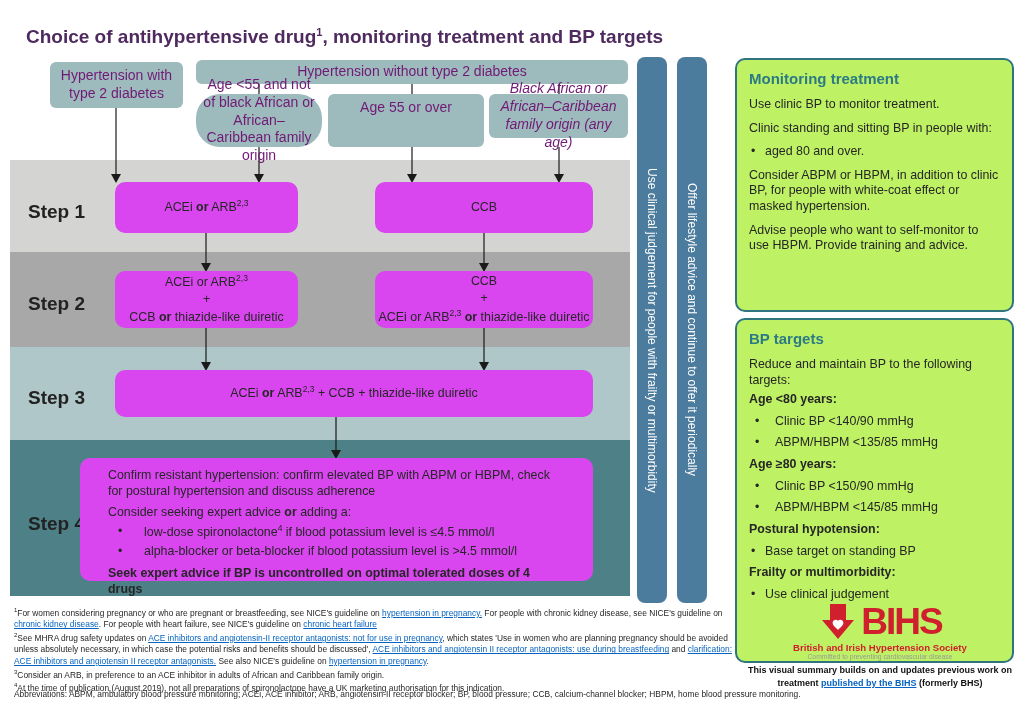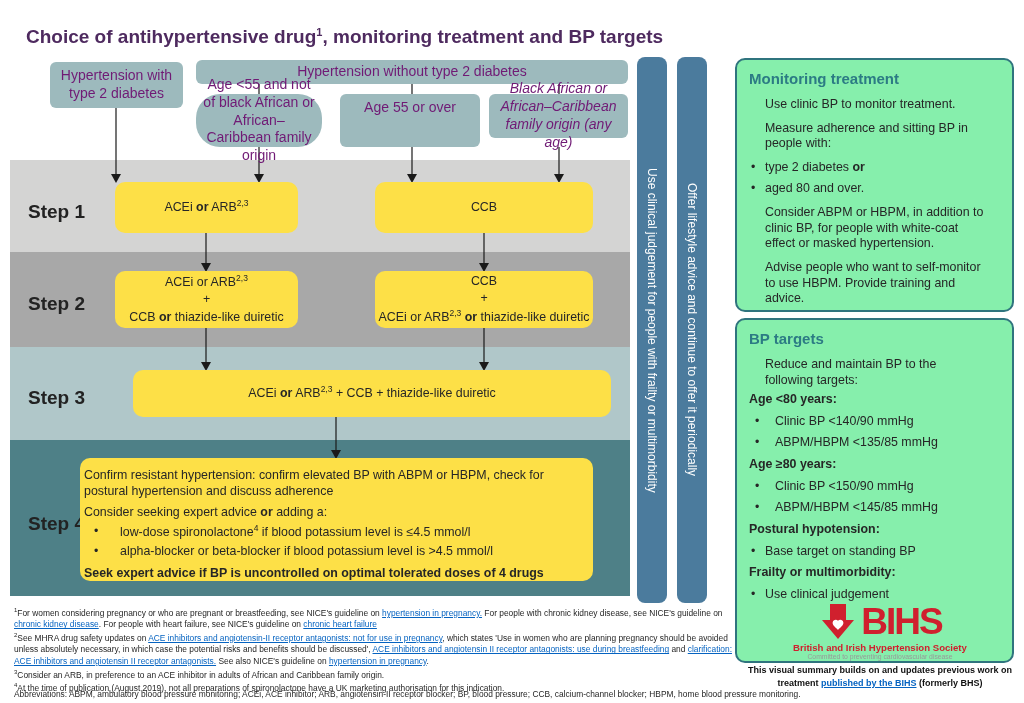--- a/index.html
+++ b/index.html
@@ -8,64 +8,64 @@
   .page-title{position:absolute;left:14px;top:14px;margin:12px;font-size:19px;font-weight:700;color:#4e2a5f;}
   .page-title sup{font-size:11px;}
 
   
   .tbox{position:absolute;background:#9dbabd;color:#701a75;border-radius:6px;
         display:flex;align-items:center;justify-content:center;text-align:center;
         font-size:14px;line-height:1.28;padding:2px 6px;box-sizing:border-box;}
   .boxA{left:50px;top:62px;width:133px;height:46px;}
   .boxB{left:196px;top:60px;width:432px;height:24px;}
   .sub1{left:196px;top:94px;width:126px;height:53px;border-radius:24px;}
-  .sub2{left:340px;top:94px;width:140px;height:53px;align-items:flex-start;padding-top:5px;}
+  .sub2{left:328px;top:94px;width:156px;height:53px;align-items:flex-start;padding-top:5px;}
   .sub3{left:489px;top:94px;width:139px;height:44px;font-style:italic;}
 
   
   .row{position:absolute;left:10px;width:620px;}
   .row1{top:160px;height:92px;background:#d4d4d3;}
   .row2{top:252px;height:95px;background:#a8a8a8;}
   .row3{top:347px;height:93px;background:#b0c7c9;}
   .row4{top:440px;height:156px;background:#4e8087;}
   .steplabel{position:absolute;left:28px;font-weight:700;font-size:19px;color:#222;}
 
   
-  .wbox{position:absolute;background:#fde047;color:#262626;border-radius:10px;
+  .wbox{position:absolute;background:#d946ef;color:#262626;border-radius:10px;
         display:flex;flex-direction:column;align-items:center;justify-content:center;
         text-align:center;font-size:12.4px;line-height:1.4;box-sizing:border-box;}
   .wbox b{font-weight:700;}
   .wbox sup{font-size:8.5px;}
   .s1a{left:115px;top:182px;width:183px;height:51px;}
   .s1b{left:375px;top:182px;width:218px;height:51px;}
   .s2a{left:115px;top:271px;width:183px;height:57px;}
   .s2b{left:375px;top:271px;width:218px;height:57px;}
   .s2b .nowrap,.s2a .nowrap{white-space:nowrap;}
-  .s3{left:115px;top:370px;width:478px;height:47px;margin-left:18px;}
+  .s3{left:115px;top:370px;width:478px;height:47px;}
   .s4{left:80px;top:458px;width:513px;height:123px;align-items:flex-start;justify-content:flex-start;
-      text-align:left;padding:9px 4px;line-height:1.3;}
+      text-align:left;padding:9px 28px;line-height:1.3;}
   .s4 p{margin:0 0 5px;}
   .s4 .blt{display:flex;margin:1px 0 1px 10px;}
   .s4 .blt::before{content:"•";width:26px;flex:none;}
   .s4 .strong{font-weight:700;margin-top:5px;}
 
   
   .vbar{position:absolute;top:57px;width:30px;height:546px;border-radius:8px;background:#4b7b9d;
         color:#fff;font-size:12px;display:flex;align-items:center;justify-content:center;
         writing-mode:vertical-rl;text-align:center;line-height:1;}
   .vbar1{left:637px;}
   .vbar2{left:677px;}
 
   
-  .panel{position:absolute;left:735px;width:279px;background:#86efac;border:2px solid #2f747e;
+  .panel{position:absolute;left:735px;width:279px;background:#bef264;border:2px solid #2f747e;
          border-radius:10px;padding:4px 12px 8px;box-sizing:border-box;font-size:12.4px;line-height:1.26;}
   .panel-monitoring{top:58px;height:254px;}
   .panel-bp{top:318px;height:345px;}
   .panel h2{font-size:15px;color:#2c7b84;margin:6px 0 8px;}
-  .panel p{margin:8px 16px;}
+  .panel p{margin:8px 0;}
   .panel .blt{display:flex;margin:6px 0 6px 2px;}
   .panel .blt::before{content:"•";width:14px;flex:none;}
   .panel .blt.wide::before{width:24px;padding-left:4px;box-sizing:border-box;}
   .panel .sect-h{font-weight:700;margin:4px 0 4px;}
   .panel b{font-weight:700;}
 
   
   .foot{position:absolute;left:14px;top:606px;width:730px;font-size:8.4px;line-height:1.38;color:#1f1f1f;}
   .foot p{margin:0;}
   .foot sup{font-size:6px;}
@@ -164,24 +164,21 @@
       </div>
     <p class="strong">Seek expert advice if BP is uncontrolled on optimal tolerated doses of 4 drugs</p>
   </div>
 
   <div class="vbar vbar1">Use clinical judgement for people with frailty or multimorbidity</div>
   <div class="vbar vbar2">Offer lifestyle advice and continue to offer it periodically</div>
 
   <div class="panel panel-monitoring">
     <h2>Monitoring treatment</h2>
     <p>Use clinic BP to monitor treatment.</p>
-    <p>Measure adherence and sitting BP in people with:</p>
-    <div class="blt">
-        <div><span>type 2 diabetes </span><b>or</b></div>
-      </div>
+    <p>Clinic standing and sitting BP in people with:</p>
     <div class="blt">
         <div><span>aged 80 and over.</span><b></b></div>
       </div>
     <p>Consider ABPM or HBPM, in addition to clinic BP, for people with white-coat effect or masked hypertension.</p>
     <p>Advise people who want to self-monitor to use HBPM. Provide training and advice.</p>
   </div>
 
   <div class="panel panel-bp">
     <h2>BP targets</h2>
     <p style="margin-bottom:2px">Reduce and maintain BP to the following targets:</p>

